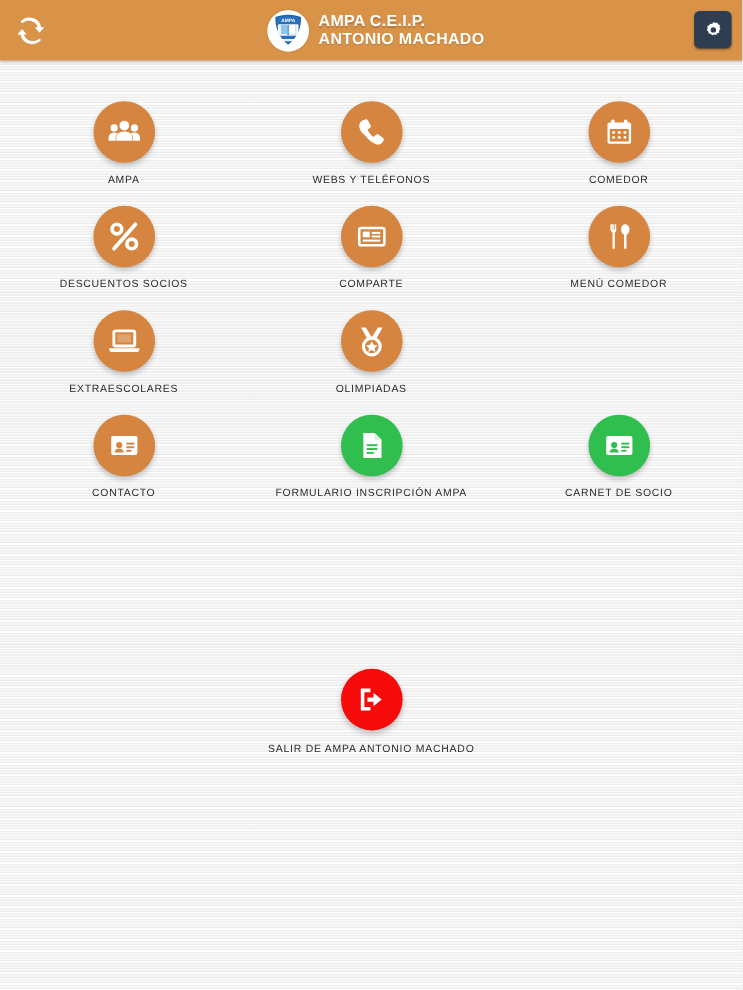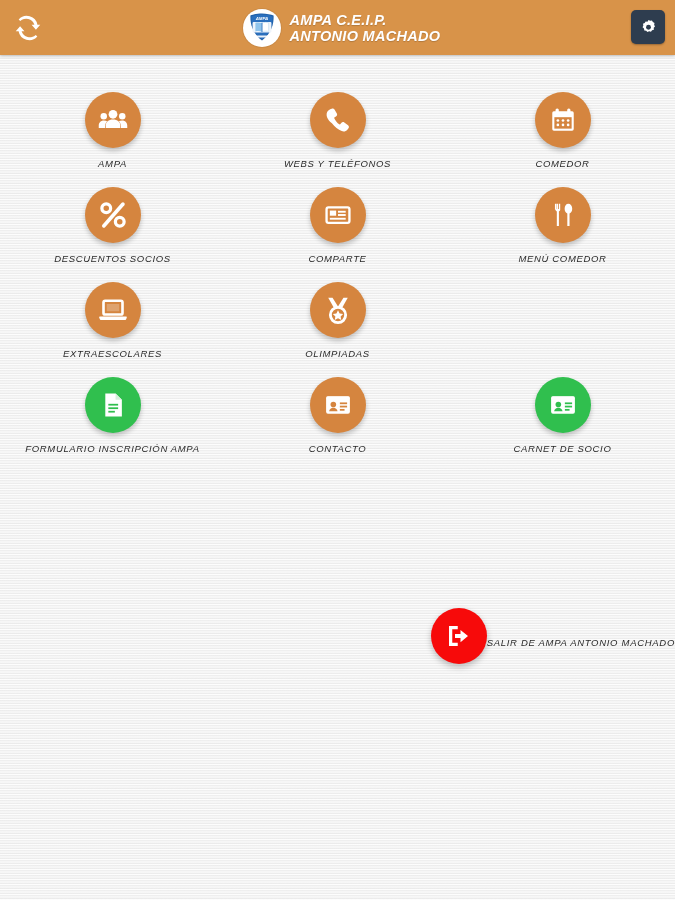--- a/index.html
+++ b/index.html
@@ -30,21 +30,20 @@
         rgba(232,232,232,0.55) 2px,
         rgba(248,248,248,0.7) 2px,
         rgba(248,248,248,0.7) 4px,
         rgba(236,236,236,0.5) 4px,
         rgba(236,236,236,0.5) 5px),
       repeating-linear-gradient(0deg,
         rgba(0,0,0,0.012) 0px,
         rgba(0,0,0,0.012) 3px,
         rgba(255,255,255,0.0) 3px,
         rgba(255,255,255,0.0) 11px);
-    font-style: italic;
   }
 
   
   .header {
     position: absolute;
     top: 0; left: 0;
     width: 675px;
     height: 55px;
     background: #d89349;
     display: flex;
@@ -159,21 +158,21 @@
     font-weight: 400;
   }
 
   
   .exit-wrap {
     position: absolute;
     top: 608px;
     left: 0;
     width: 675px;
     display: flex;
-    flex-direction: row;
+    flex-direction: column;
     align-items: center;
     cursor: pointer;
     justify-content: flex-end;
   }
   .exit-circle {
     width: 56px;
     height: 56px;
     border-radius: 50%;
     background: #f70a0a;
     display: flex;
@@ -326,52 +325,52 @@
               <path d="M19.8 2.2h-3.4l-4.4 7 2.9 1.8z" fill="#fff"></path>
               <circle cx="12" cy="16" r="6.1" fill="none" stroke="#fff" stroke-width="2.3"></circle>
               <path d="M12 12.2l1.3 2.6 2.8.4-2 2 .5 2.8-2.6-1.4-2.6 1.4.5-2.8-2-2 2.8-.4z" fill="#fff"></path>
             </svg>
           </div>
           <div class="tile-label">OLIMPIADAS</div>
         </div>
       </div>
       <div class="row">
         <div class="cell">
-          <div class="circle" style="background: rgb(48, 191, 78); color: rgb(48, 191, 78);">
-            <svg width="28" height="28" viewBox="0 0 24 24">
-              <path d="M5.4 2.2h8.8l5.4 5.4v14.2H5.4z" fill="#fff"></path>
-              <path d="M14.2 2.2l5.4 5.4h-5.4z" fill="#d6f0dc"></path>
-              <g fill="#30bf4e">
-                <rect x="8" y="11" width="8.4" height="1.5"></rect>
-                <rect x="8" y="14" width="8.4" height="1.5"></rect>
-                <rect x="8" y="17" width="5.6" height="1.5"></rect>
-              </g>
-            </svg>
-          </div>
-          <div class="tile-label">FORMULARIO INSCRIPCIÓN AMPA</div>
-        </div>
-        <div class="cell">
           <div class="circle" style="background: rgb(213, 133, 63); color: rgb(213, 133, 63);">
             <svg width="28" height="28" viewBox="0 0 24 24">
               <rect x="1.8" y="4.6" width="20.4" height="14.8" rx="1.6" fill="#fff"></rect>
               <rect x="1.8" y="4.6" width="20.4" height="2.8" rx="1.4" fill="#fff" opacity="0.55"></rect>
               <circle cx="8" cy="11.6" r="2.4" fill="currentColor"></circle>
               <path d="M4.4 17.4c.3-1.9 1.8-3.1 3.6-3.1s3.3 1.2 3.6 3.1z" fill="currentColor"></path>
               <g fill="currentColor">
                 <rect x="13.6" y="9.8" width="6.2" height="1.5"></rect>
                 <rect x="13.6" y="12.6" width="6.2" height="1.5"></rect>
                 <rect x="13.6" y="15.4" width="4" height="1.5"></rect>
               </g>
             </svg>
           </div>
           <div class="tile-label">CONTACTO</div>
         </div>
         <div class="cell">
           <div class="circle" style="background: rgb(48, 191, 78); color: rgb(48, 191, 78);">
             <svg width="28" height="28" viewBox="0 0 24 24">
+              <path d="M5.4 2.2h8.8l5.4 5.4v14.2H5.4z" fill="#fff"></path>
+              <path d="M14.2 2.2l5.4 5.4h-5.4z" fill="#d6f0dc"></path>
+              <g fill="#30bf4e">
+                <rect x="8" y="11" width="8.4" height="1.5"></rect>
+                <rect x="8" y="14" width="8.4" height="1.5"></rect>
+                <rect x="8" y="17" width="5.6" height="1.5"></rect>
+              </g>
+            </svg>
+          </div>
+          <div class="tile-label">FORMULARIO INSCRIPCIÓN AMPA</div>
+        </div>
+        <div class="cell">
+          <div class="circle" style="background: rgb(48, 191, 78); color: rgb(48, 191, 78);">
+            <svg width="28" height="28" viewBox="0 0 24 24">
               <rect x="1.8" y="4.6" width="20.4" height="14.8" rx="1.6" fill="#fff"></rect>
               <rect x="1.8" y="4.6" width="20.4" height="2.8" rx="1.4" fill="#fff" opacity="0.55"></rect>
               <circle cx="8" cy="11.6" r="2.4" fill="currentColor"></circle>
               <path d="M4.4 17.4c.3-1.9 1.8-3.1 3.6-3.1s3.3 1.2 3.6 3.1z" fill="currentColor"></path>
               <g fill="currentColor">
                 <rect x="13.6" y="9.8" width="6.2" height="1.5"></rect>
                 <rect x="13.6" y="12.6" width="6.2" height="1.5"></rect>
                 <rect x="13.6" y="15.4" width="4" height="1.5"></rect>
               </g>
             </svg>

